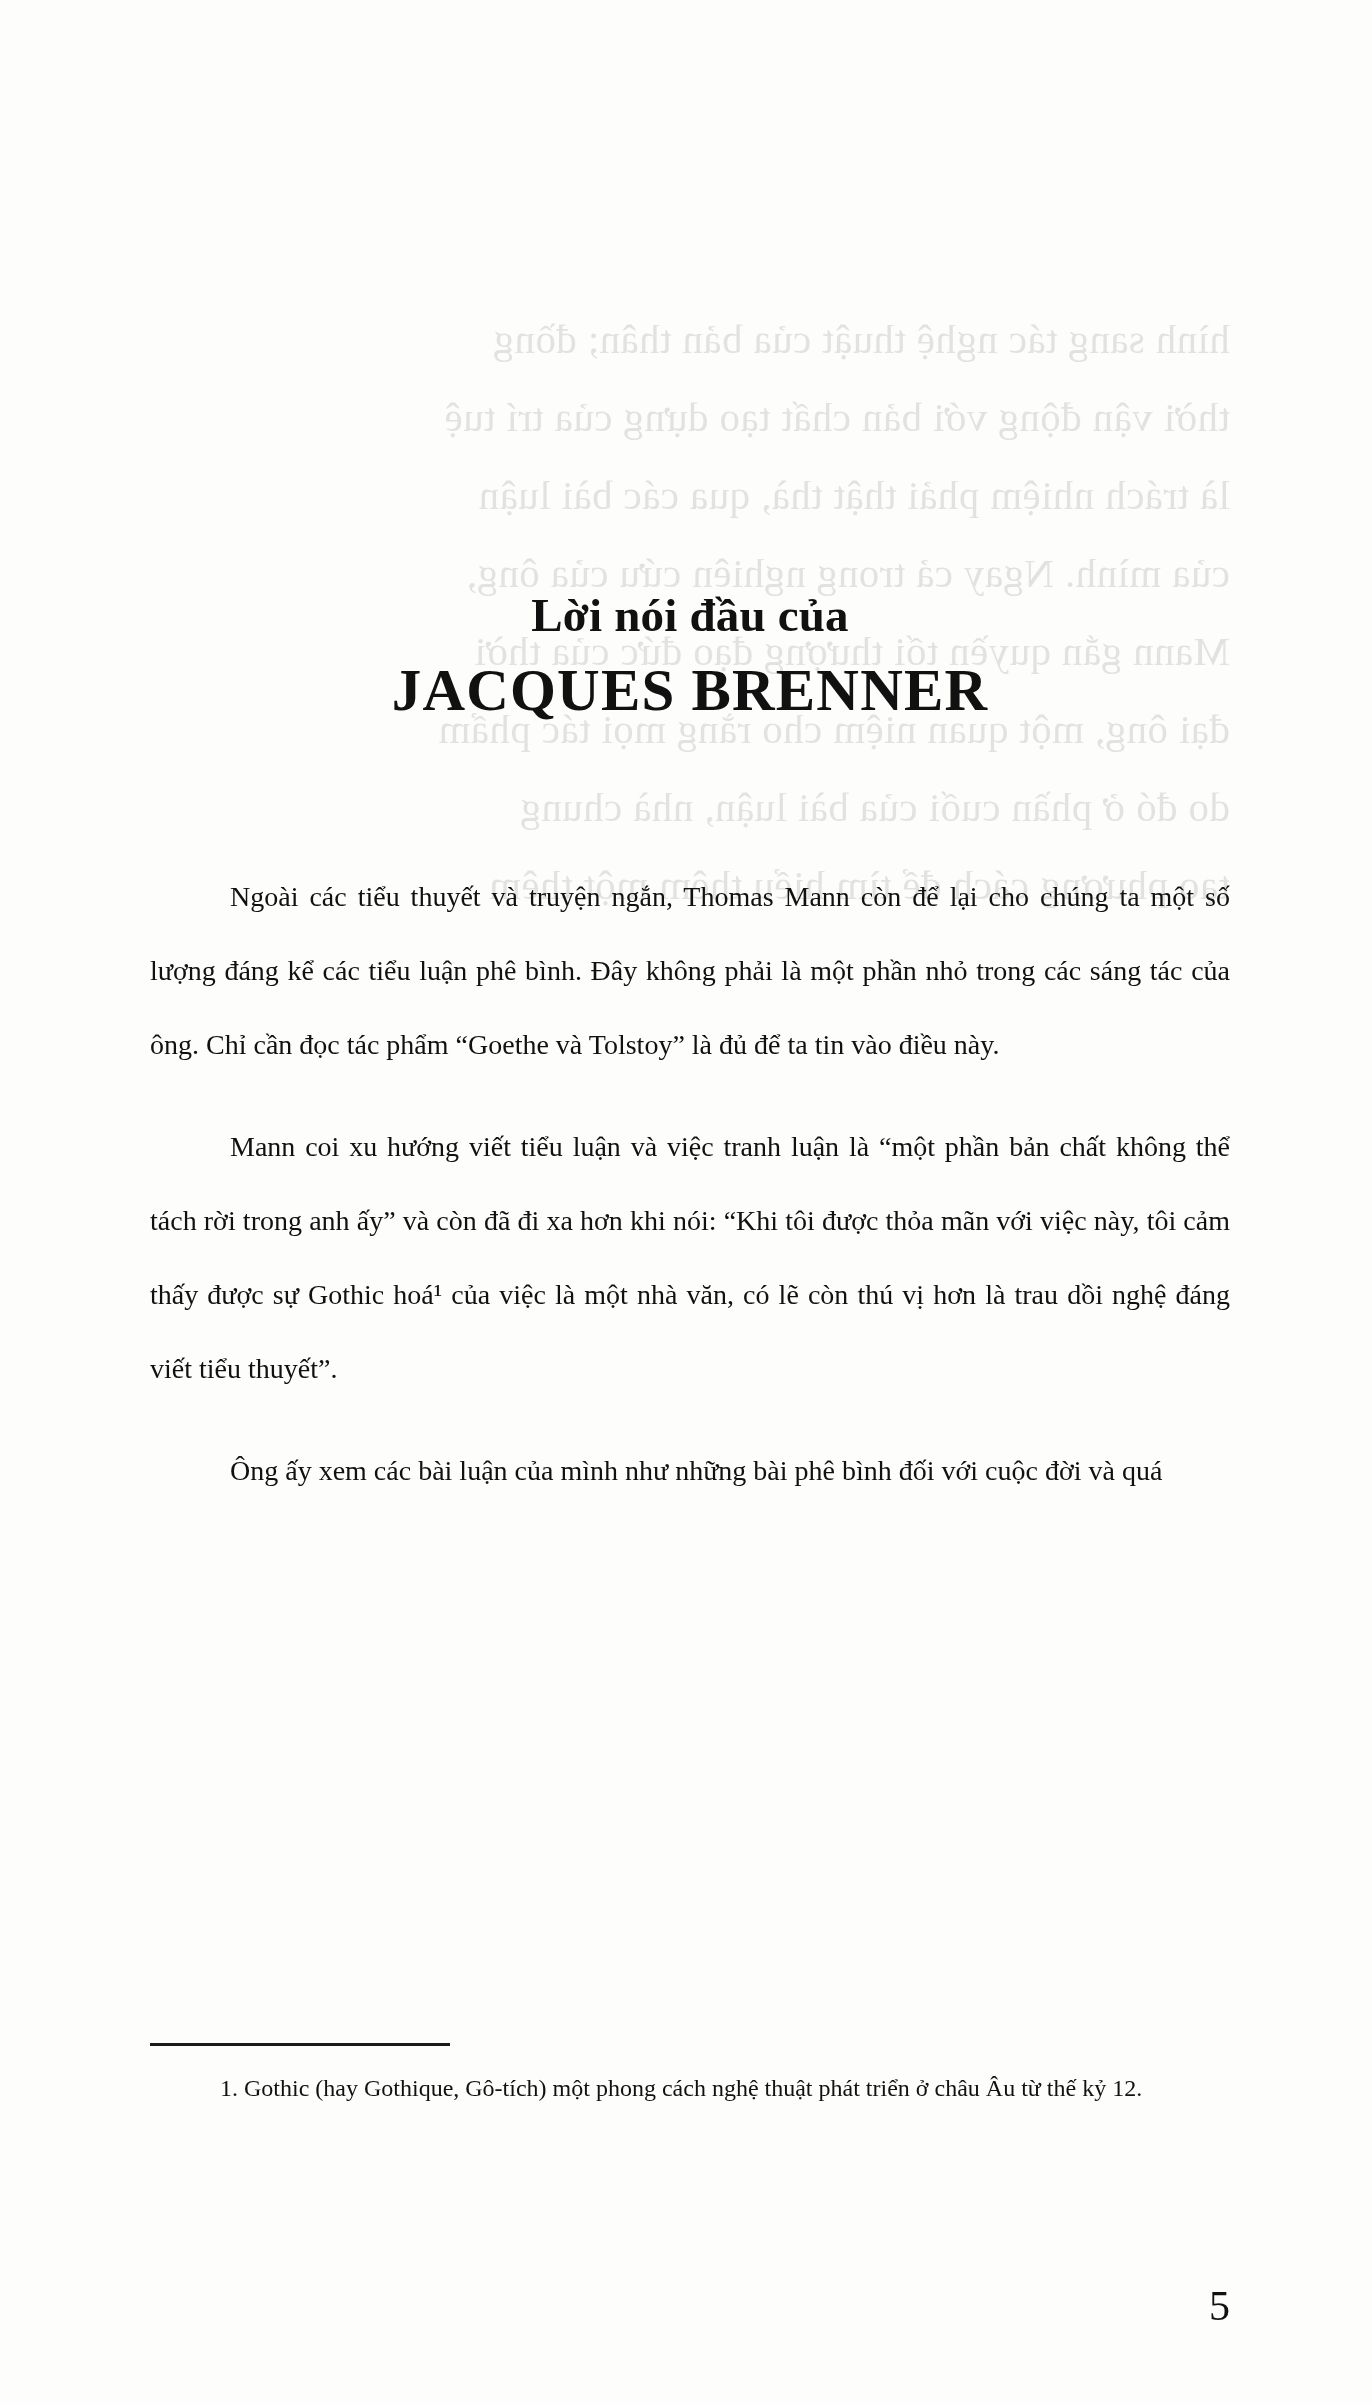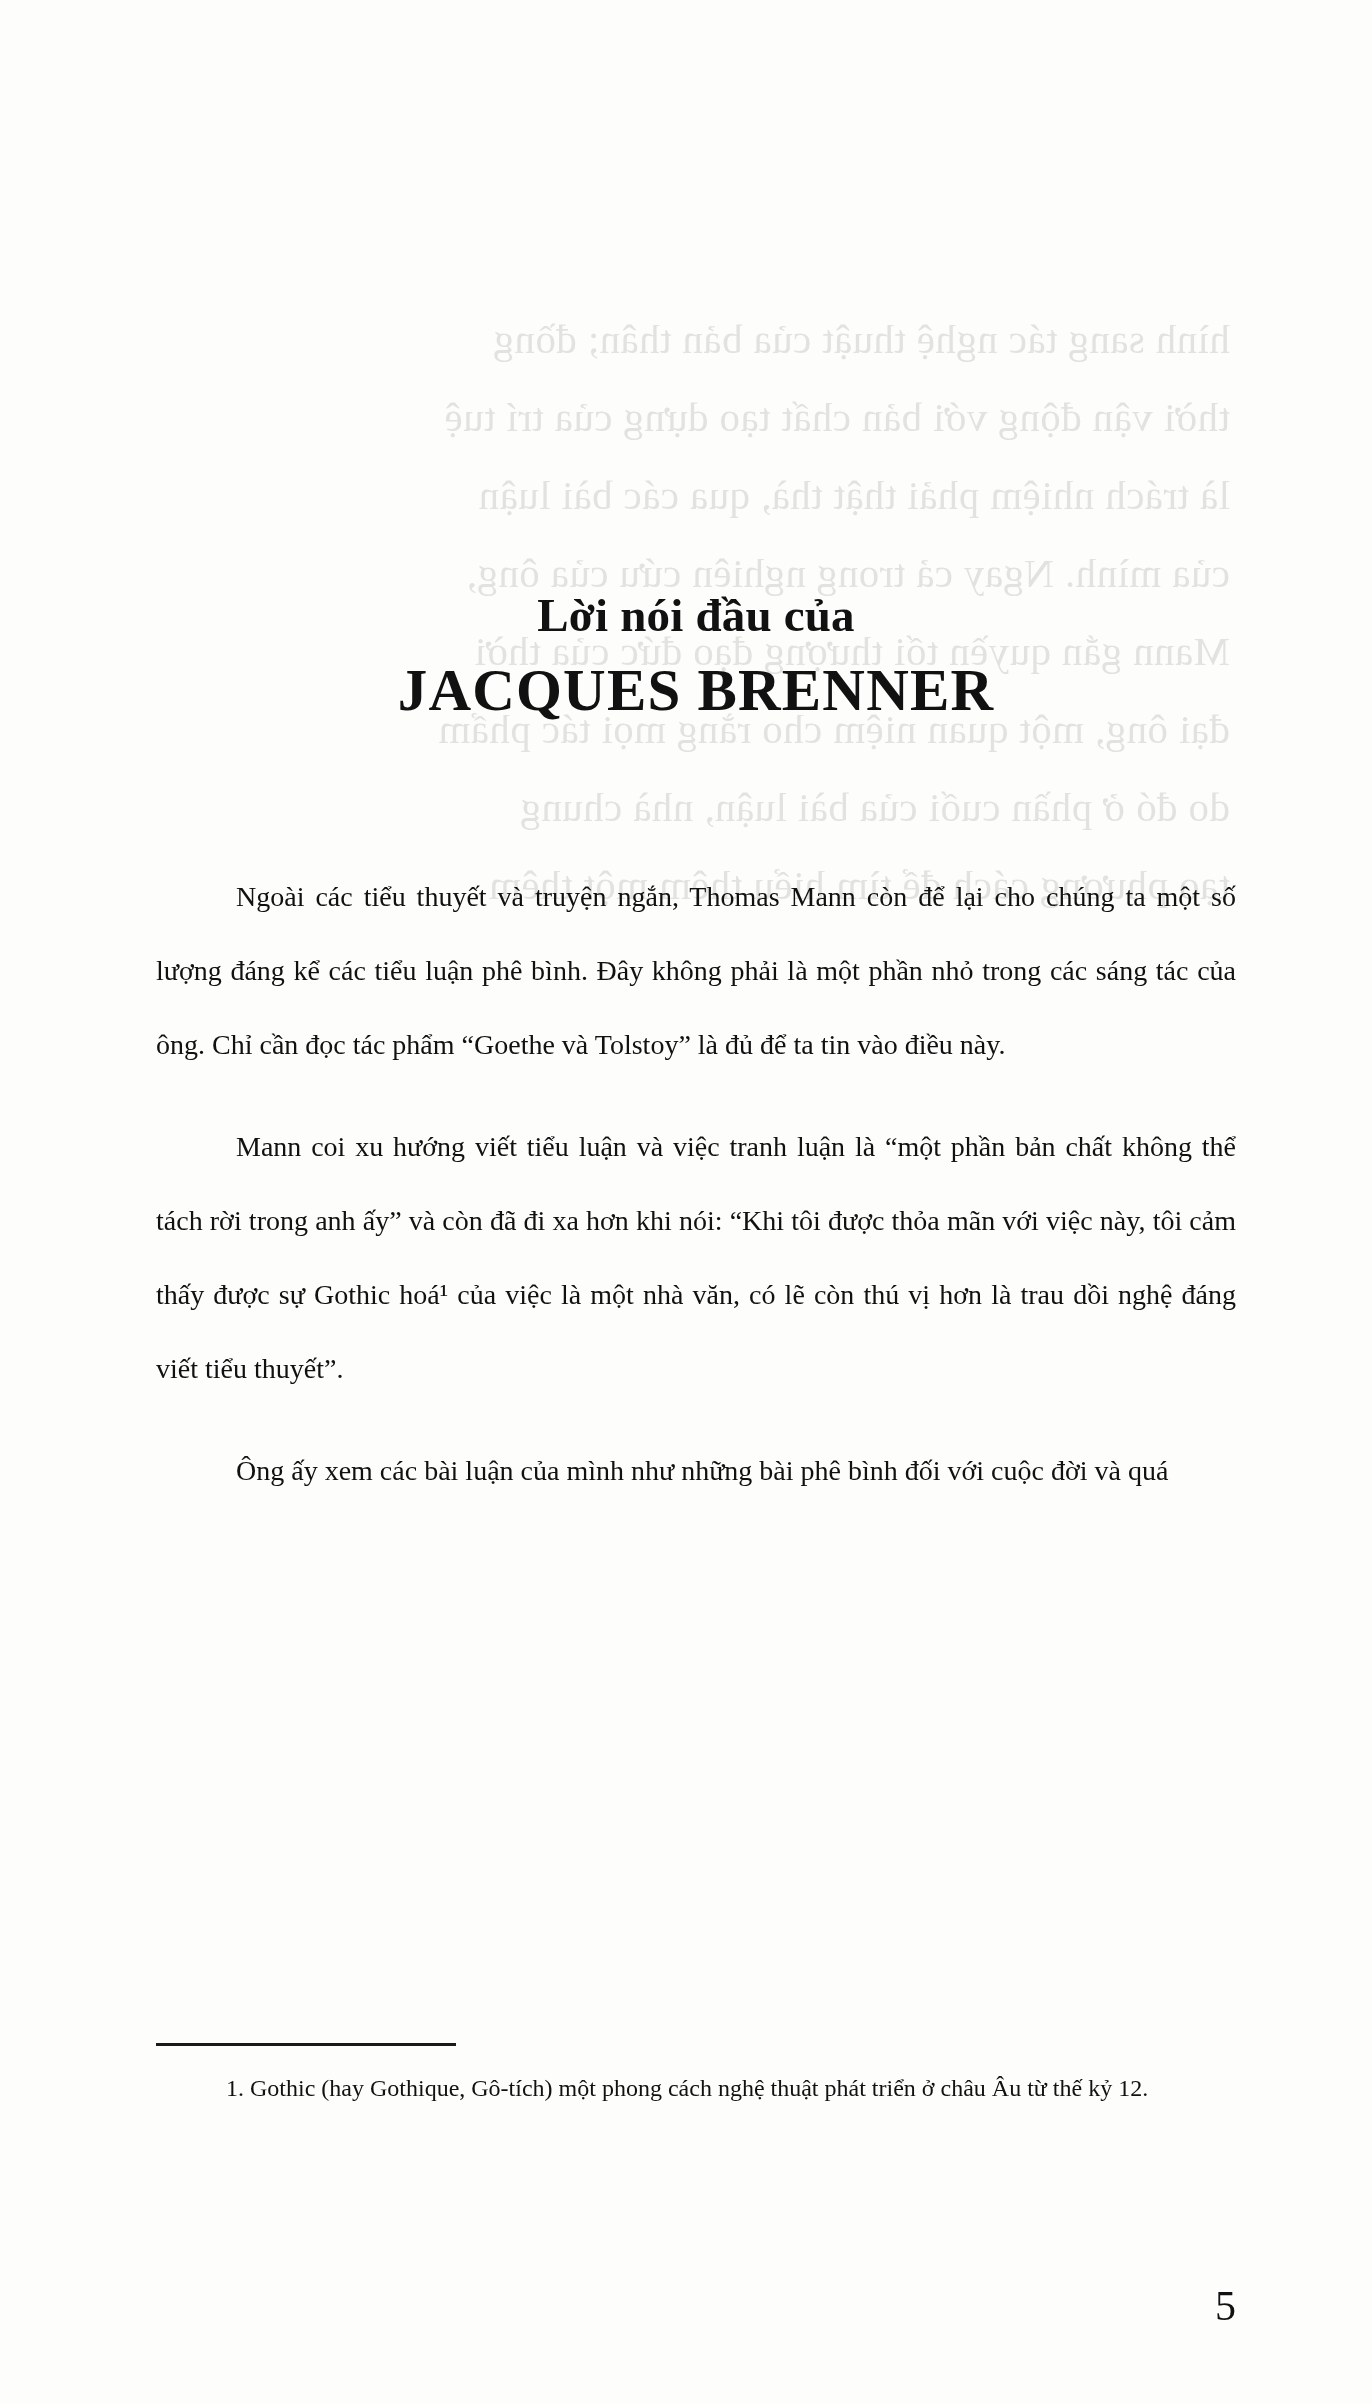--- a/index.html
+++ b/index.html
@@ -37,21 +37,21 @@
     text-align: justify;
     font-family: "Liberation Serif", serif;
     user-select: none;
     pointer-events: none;
     filter: blur(0.4px);
   }
   .bleed div { white-space: nowrap; }
 
   .content {
     position: absolute;
-    left: 156px;
+    left: 150px;
     top: 0;
     width: 1080px;
     height: 2052px;
   }
 
   .title-block {
     position: absolute;
     top: 588px;
     left: 0;
     width: 1080px;

